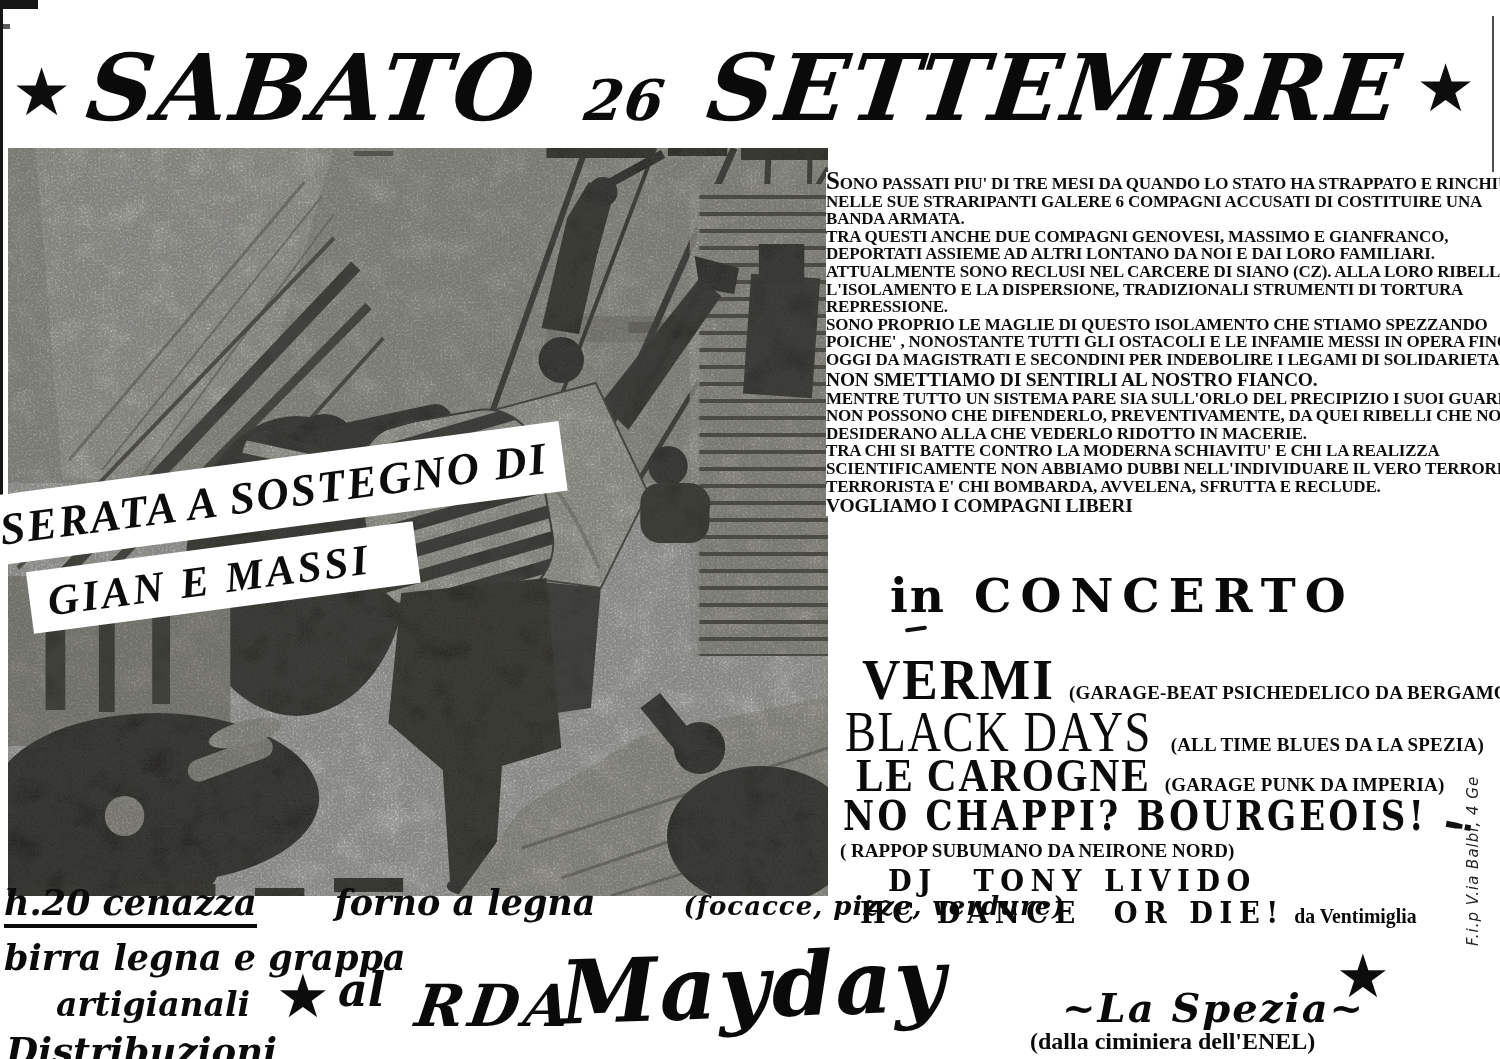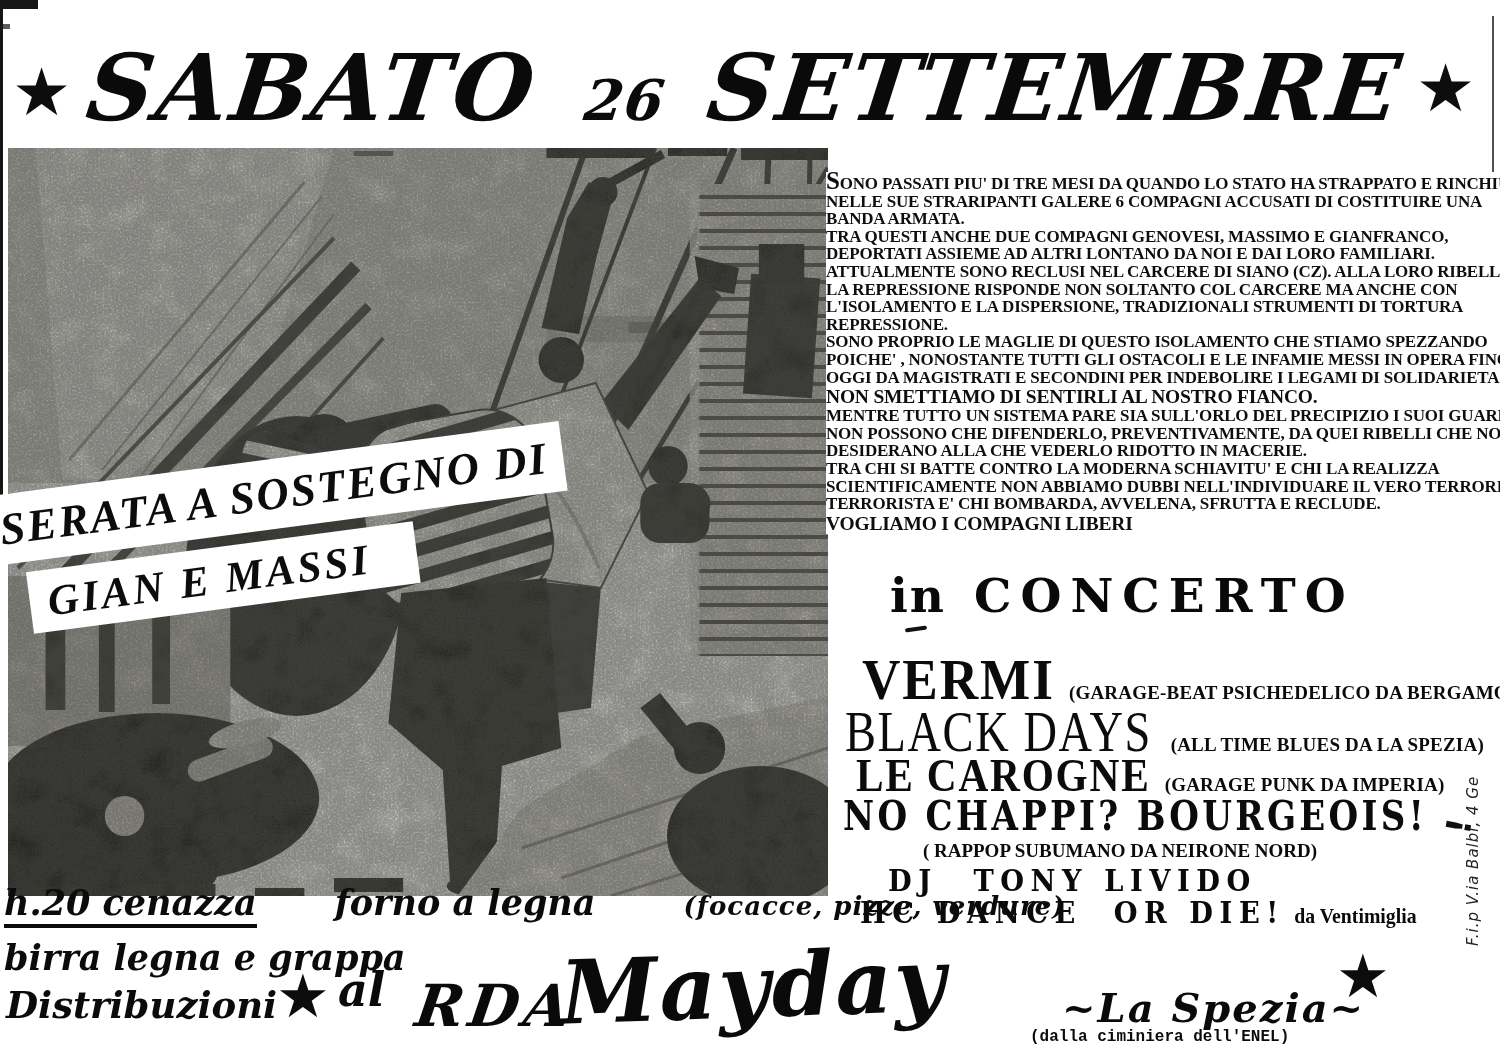--- a/index.html
+++ b/index.html
@@ -48,21 +48,21 @@
   .band-row{position:absolute;display:flex;align-items:baseline;white-space:nowrap;color:#0b0b0b;}
   .band-note{font-family:"Liberation Serif",serif;font-weight:bold;font-size:19px;letter-spacing:0.2px;}
   .b-vermi{left:862px;top:648px;}
   .b-vermi .band-name{font-family:"Liberation Serif",serif;font-weight:900;font-size:56px;letter-spacing:2px;transform:scaleX(.95);transform-origin:left;display:inline-block;margin-right:4px;}
   .b-black{left:845px;top:698px;}
   .b-black .band-name{font-family:"Liberation Serif",serif;font-weight:400;font-size:58px;letter-spacing:2px;transform:scaleX(.8);transform-origin:left;display:inline-block;margin-right:-58px;}
   .b-carogne{left:856px;top:748px;}
   .b-carogne .band-name{font-family:"Liberation Serif",serif;font-weight:900;font-size:47px;letter-spacing:2px;transform:scaleX(.88);transform-origin:left;display:inline-block;margin-right:-26px;}
   .b-nochappi{left:843px;top:792px;}
   .b-nochappi .band-name{font-family:"DejaVu Serif",serif;font-weight:bold;font-size:41px;letter-spacing:4px;transform:scaleX(.83);transform-origin:left;display:inline-block;}
-  .rappop-note{position:absolute;left:840px;top:840px;width:560px;text-align:center;font-family:"Liberation Serif",serif;font-weight:bold;font-size:19px;color:#0b0b0b;white-space:nowrap;}
+  .rappop-note{position:absolute;left:840px;top:840px;width:560px;text-align:left;font-family:"Liberation Serif",serif;font-weight:bold;font-size:19px;color:#0b0b0b;white-space:nowrap;}
   .dj-line{position:absolute;font-family:"DejaVu Serif",serif;font-weight:bold;color:#0a0a0a;white-space:nowrap;letter-spacing:7px;font-size:29px;transform:scaleX(.94);transform-origin:left;}
   .dj1{left:888px;top:864px;}
   .dj2{left:860px;top:896px;}
   .dj-gap{display:inline-block;width:38px;}
   .dj-gap2{display:inline-block;width:34px;}
   .dj-suffix{font-family:"Liberation Serif",serif;font-weight:bold;font-size:21px;letter-spacing:0;margin-left:10px;}
   
   .info{position:absolute;left:4px;top:882px;font-family:"DejaVu Serif",serif;font-weight:bold;font-style:italic;color:#0b0b0b;white-space:nowrap;}
   .info-line1{display:flex;align-items:baseline;gap:40px;}
   .t-time{font-size:35px;border-bottom:4px solid #0b0b0b;padding-bottom:1px;}
@@ -70,21 +70,21 @@
   .t-foodnote{font-size:26px;margin-left:48px;letter-spacing:1px;text-align:right;}
   .t-drinks{font-size:35px;margin-top:9px;}
   .t-drinks2{font-size:33px;margin-top:7px;margin-left:52px;}
   .t-distro{font-size:37px;margin-top:5px;margin-left:2px;}
   
   .venue-star{position:absolute;font-size:60px;line-height:1;color:#0c0c0c;font-family:"DejaVu Sans",sans-serif;}
   .v-al{position:absolute;left:338px;top:963px;font-family:"DejaVu Serif",serif;font-weight:bold;font-style:italic;font-size:46px;color:#0a0a0a;}
   .v-rda{position:absolute;left:416px;top:972px;font-family:"DejaVu Serif",serif;font-weight:bold;font-style:italic;font-size:58px;letter-spacing:5px;color:#0a0a0a;transform:skewX(-8deg);}
   .v-mayday{position:absolute;left:560px;top:934px;font-family:"DejaVu Serif",serif;font-weight:bold;font-style:italic;font-size:88px;color:#0a0a0a;transform:rotate(-2deg);letter-spacing:2px;}
   .v-city{position:absolute;left:1062px;top:984px;font-family:"DejaVu Serif",serif;font-weight:bold;font-style:italic;font-size:40px;color:#0a0a0a;letter-spacing:2px;}
-  .v-note{position:absolute;left:1030px;top:1028px;font-family:Liberation Mono, monospace;font-weight:bold;font-size:16px;color:#0b0b0b;}
+  .v-note{position:absolute;left:1030px;top:1028px;font-family:Liberation Serif, serif;font-weight:bold;font-size:24px;color:#0b0b0b;}
   
   .sidenote{
     position:absolute;left:1368px;top:828px;width:214px;height:22px;
     transform:rotate(-90deg);font-family:"DejaVu Sans",sans-serif;font-style:italic;
     font-size:15px;letter-spacing:1px;color:#222;white-space:nowrap;
   }
   .side-mark{
     position:absolute;left:1441px;top:794px;width:40px;height:40px;
     transform:rotate(-80deg);font-family:"DejaVu Sans",sans-serif;font-weight:bold;
     font-size:34px;color:#111;
@@ -228,21 +228,20 @@
     <span>GIAN E  MASSI</span>
   </div>
 
   <div class="manifesto">
     <div class="m-line m-first">SONO PASSATI PIU' DI TRE MESI DA QUANDO LO STATO HA STRAPPATO E RINCHIUSO</div>
     <div class="m-line">NELLE SUE STRARIPANTI  GALERE 6 COMPAGNI ACCUSATI DI COSTITUIRE UNA</div>
     <div class="m-line">BANDA ARMATA.</div>
     <div class="m-line">TRA QUESTI ANCHE DUE COMPAGNI GENOVESI, MASSIMO E GIANFRANCO,</div>
     <div class="m-line">DEPORTATI ASSIEME AD ALTRI LONTANO DA NOI E DAI LORO FAMILIARI.</div>
     <div class="m-line">ATTUALMENTE SONO RECLUSI NEL CARCERE DI SIANO (CZ). ALLA LORO RIBELLIONE</div>
-    <div class="m-line">LA REPRESSIONE RISPONDE NON SOLTANTO COL CARCERE MA ANCHE CON</div>
     <div class="m-line">L'ISOLAMENTO E LA DISPERSIONE, TRADIZIONALI STRUMENTI DI TORTURA</div>
     <div class="m-line">REPRESSIONE.</div>
     <div class="m-line">SONO PROPRIO LE MAGLIE DI QUESTO ISOLAMENTO CHE STIAMO SPEZZANDO</div>
     <div class="m-line">POICHE' , NONOSTANTE TUTTI GLI OSTACOLI E LE INFAMIE MESSI IN OPERA  FINO AD</div>
     <div class="m-line">OGGI DA MAGISTRATI E SECONDINI PER INDEBOLIRE I LEGAMI DI SOLIDARIETA',</div>
     <div class="m-line m-em">NON SMETTIAMO DI SENTIRLI AL NOSTRO FIANCO.</div>
     <div class="m-line">MENTRE TUTTO UN SISTEMA PARE SIA SULL'ORLO DEL PRECIPIZIO I SUOI GUARDIANI</div>
     <div class="m-line">NON POSSONO CHE DIFENDERLO, PREVENTIVAMENTE, DA QUEI RIBELLI CHE NON</div>
     <div class="m-line">DESIDERANO ALLA CHE VEDERLO RIDOTTO IN MACERIE.</div>
     <div class="m-line">TRA CHI SI BATTE CONTRO LA MODERNA SCHIAVITU' E CHI LA REALIZZA</div>
@@ -280,20 +279,21 @@
     <span>HC DANCE</span><span class="dj-gap2"></span><span>OR DIE!</span><span class="dj-suffix">da Ventimiglia</span>
   </div>
 
   <div class="info">
     <div class="info-line1">
       <span class="t-time">h.20 cenazza</span>
       <span class="t-food">forno a legna</span>
       <span class="t-foodnote">(focacce, pizze, verdure)</span>
     </div>
     <div class="t-drinks">birra legna e grappa</div>
+    <div class="t-drinks2">artigianali</div>
     <div class="t-distro">Distribuzioni</div>
   </div>
 
   <div class="venue-star" style="left:276px;top:966px;">★</div>
   <div class="v-al">al</div>
   <div class="v-rda">RDA</div>
   <div class="v-mayday">Mayday</div>
   <div class="v-city">~La Spezia~</div>
   <div class="venue-star" style="left:1336px;top:946px;">★</div>
   <div class="v-note">(dalla ciminiera dell'ENEL)</div>

